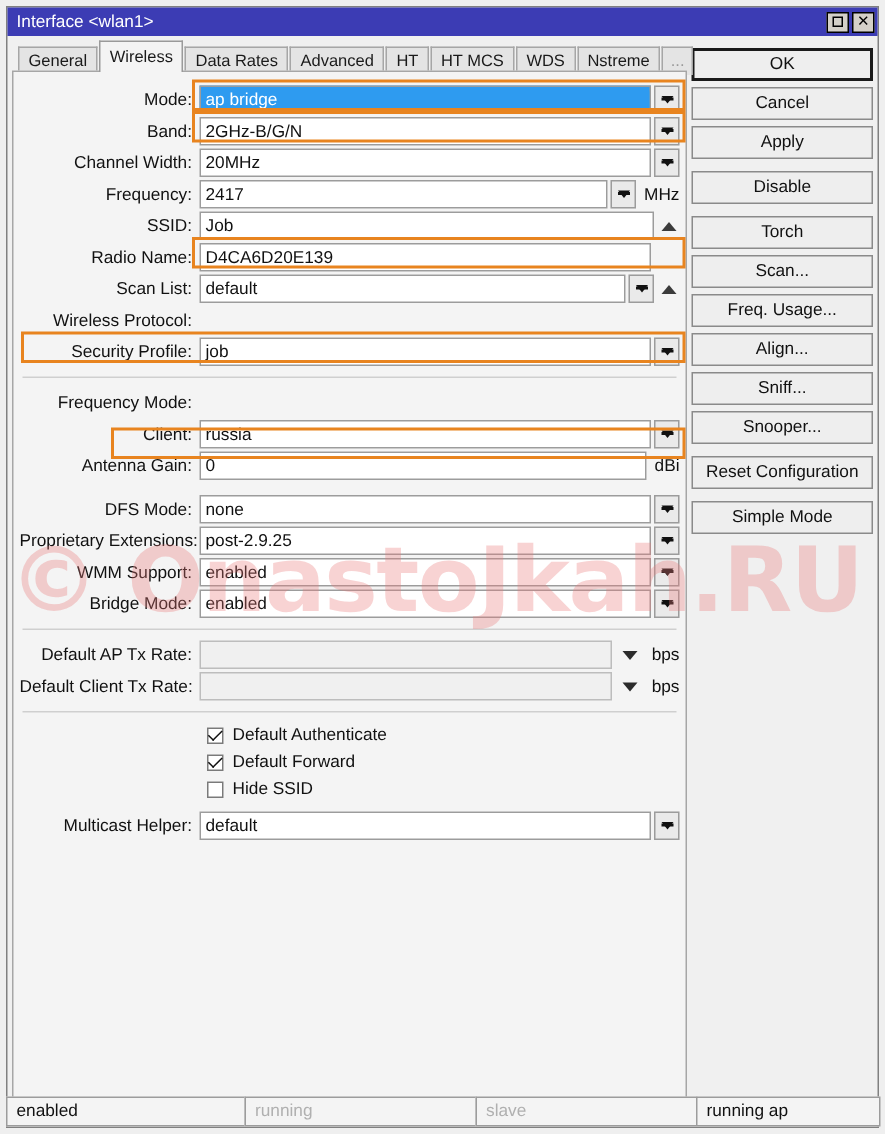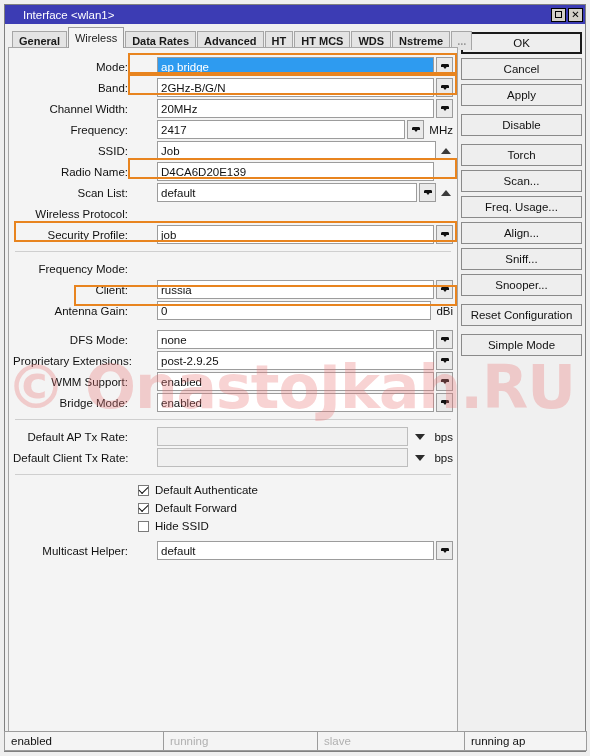--- a/index.html
+++ b/index.html
@@ -17,21 +17,21 @@
     position:absolute;left:4px;top:4px;width:582px;height:748px;
     background:#f0f0f0;
     border:1px solid #808080;
     box-sizing:border-box;
   }
   
   #titlebar{
     height:19px;
     background:#3c3cb4;
     display:flex;align-items:center;
-    padding:0 2px 0 18px;
+    padding:0 2px 0 6px;
     box-sizing:border-box;
   }
   #titlebar .title{
     color:#ffffff;font-size:11.5px;flex:1;white-space:nowrap;
     letter-spacing:0px;
   }
   .tb-btn{
     width:15px;height:14px;margin-left:2px;
     background:#d4d0c8;border:1px solid #000;
     display:flex;align-items:center;justify-content:center;
@@ -61,21 +61,20 @@
     border-bottom:none;
     padding:3px 6px 3px 6px;
     font-size:11px;
     margin-right:1px;
     line-height:12px;
     box-sizing:border-box;
     color:#1a1a1a;
     white-space:nowrap;
     position:relative;top:2px;
     height:19px;
-    font-weight:bold;
   }
   .tab.active{
     background:#f4f4f4;
     top:0;height:21px;
     padding-top:4px;
     border-color:#9a9a9a;
     z-index:3;
     font-weight:normal;
   }
   .tab.more{color:#9a9a9a;padding:3px 5px;}
@@ -93,21 +92,21 @@
     display:flex;align-items:center;
     height:21px;
     margin:0 4px;
     position:relative;
   }
   .row .lbl{
     width:120px;text-align:right;padding-right:5px;
     font-size:11.5px;color:#111;white-space:nowrap;
     box-sizing:border-box;
   }
-  .fieldwrap{flex:1;display:flex;align-items:center;height:19px;margin-left:24px;}
+  .fieldwrap{flex:1;display:flex;align-items:center;height:19px;}
   .inp{
     flex:1;height:19px;
     background:#ffffff;
     border:1px solid #9c9c9c;
     box-sizing:border-box;
     display:flex;align-items:center;
     padding-left:3px;
     font-size:11.5px;
     color:#111;
     overflow:hidden;white-space:nowrap;

